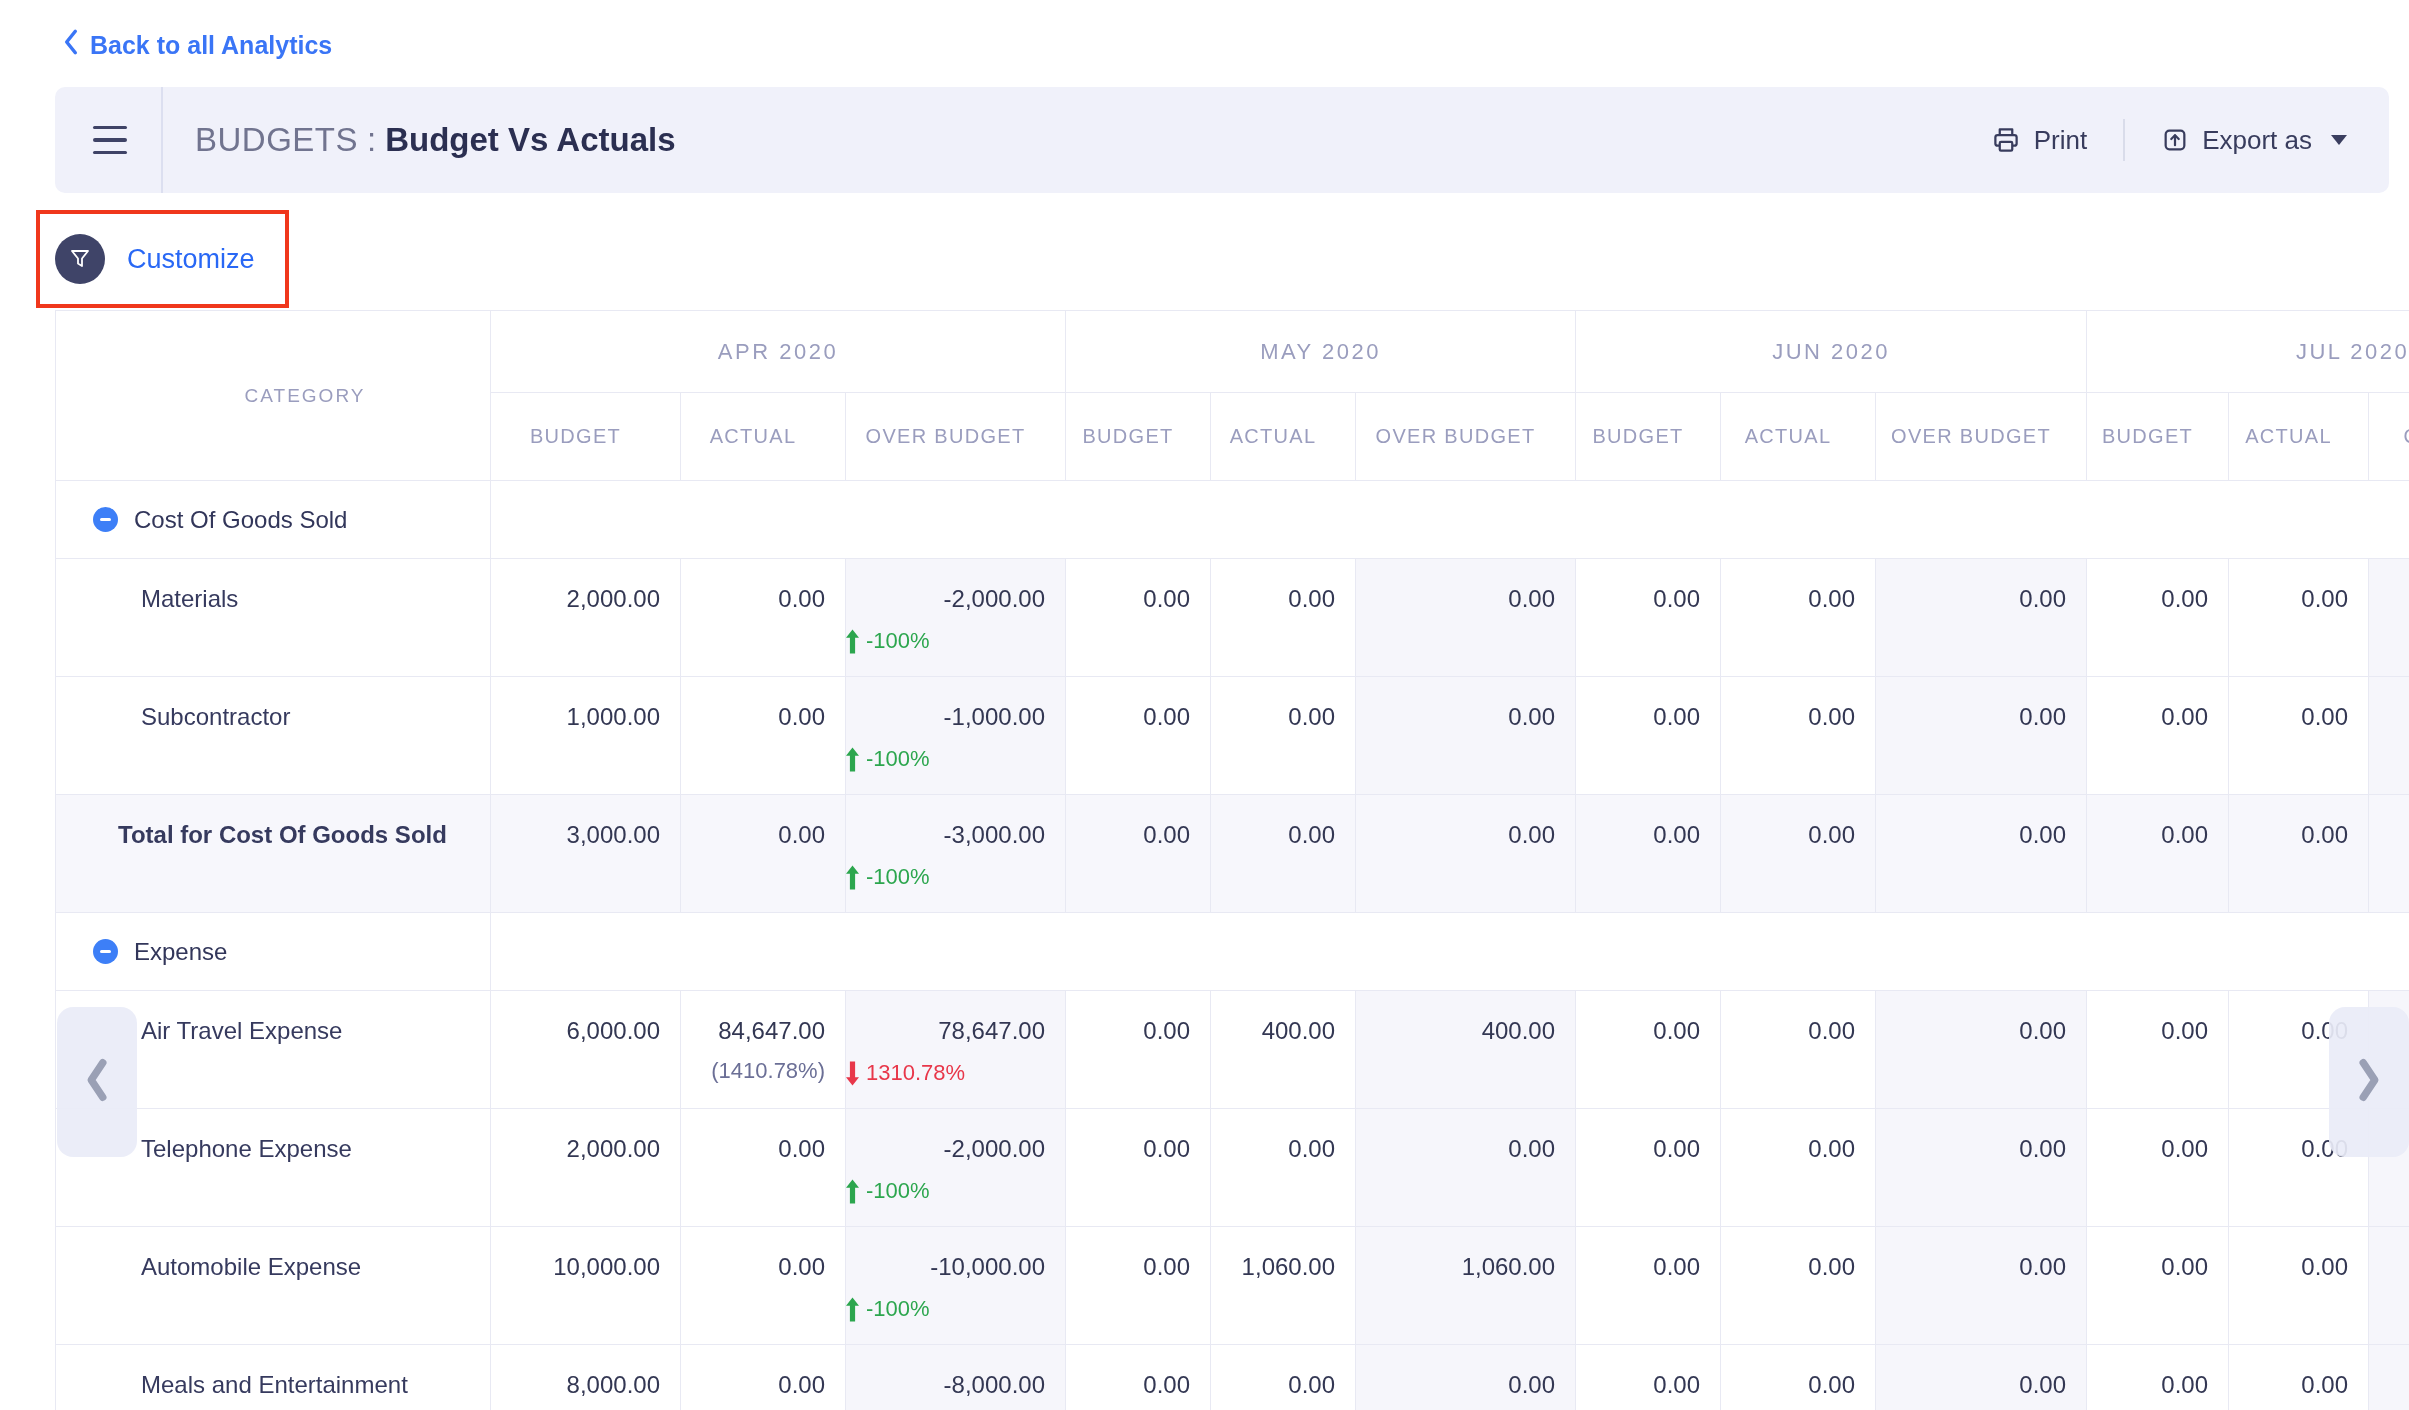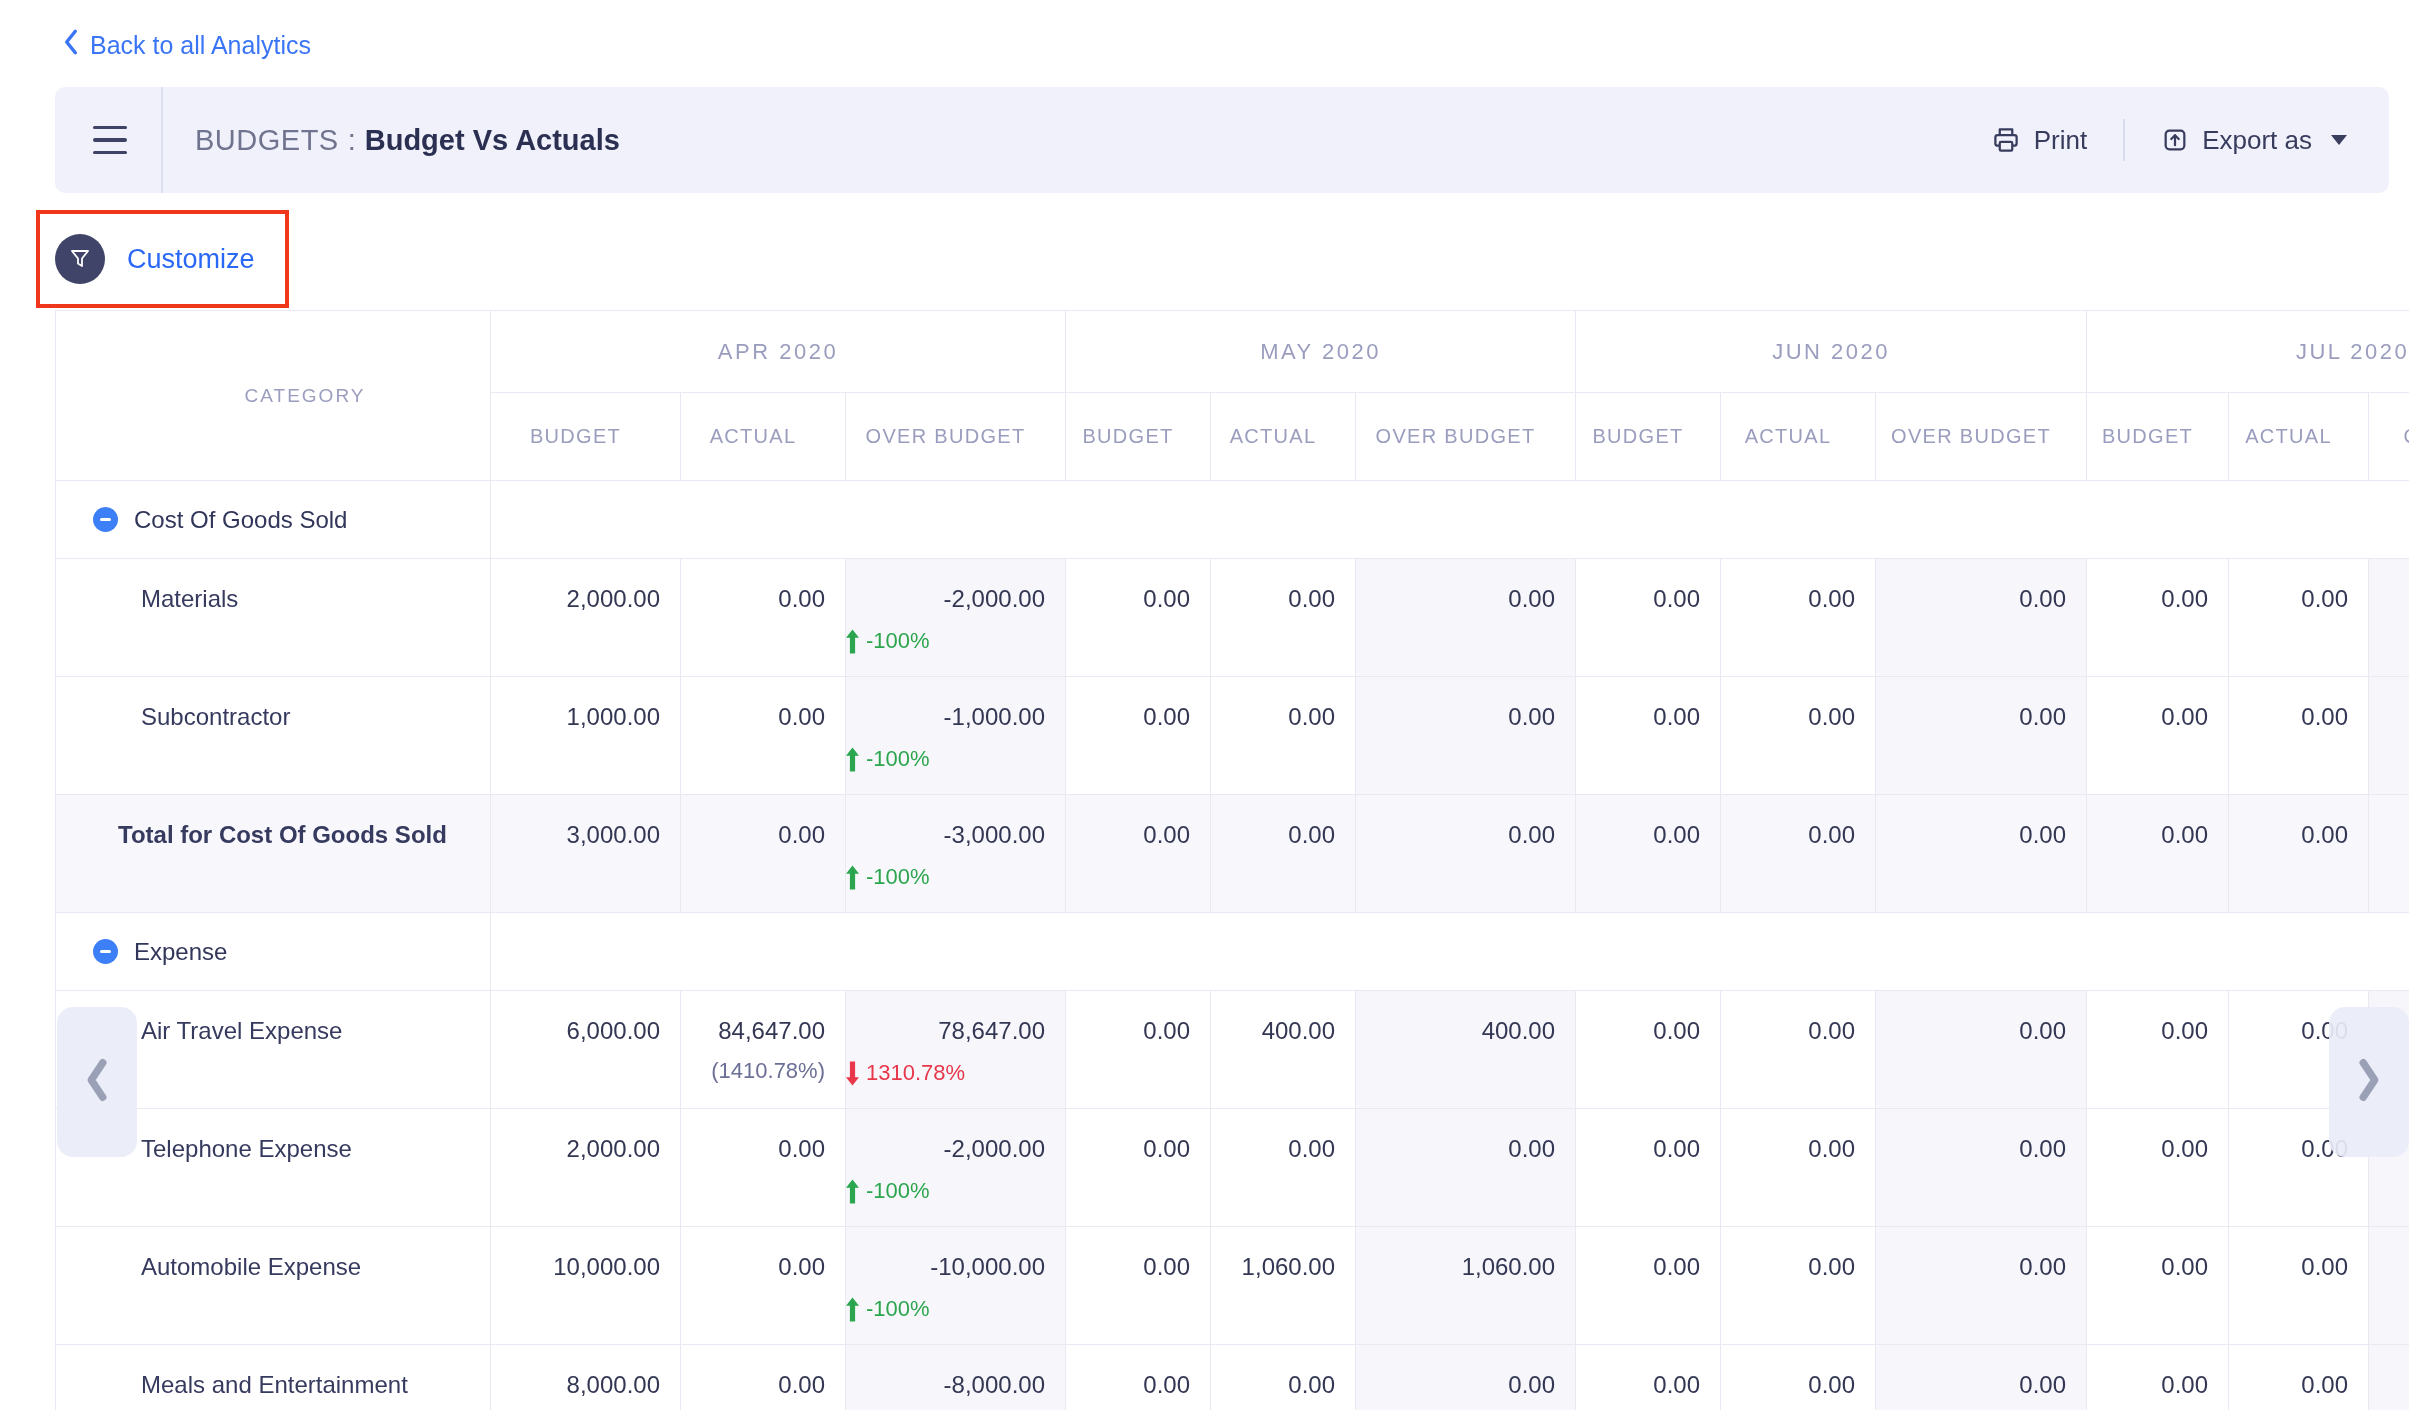--- a/index.html
+++ b/index.html
@@ -1,29 +1,29 @@
 <!DOCTYPE html>
 <html><head>
 <meta charset="utf-8">
 <style>
   * { margin:0; padding:0; box-sizing:border-box; }
   html,body { width:2409px; height:1410px; overflow:hidden; background:#fff;
     font-family:"Liberation Sans","DejaVu Sans",sans-serif; color:#343853; }
 
   
   .back-link { position:absolute; left:62px; top:28px; display:flex; align-items:center;
-    gap:10px; color:#3a75f6; font-size:25px; font-weight:400; cursor:pointer; text-decoration:none; }
+    gap:10px; color:#3a75f6; font-size:25px; font-weight:700; cursor:pointer; text-decoration:none; }
 
   
   .toolbar { position:absolute; left:55px; top:87px; width:2334px; height:106px;
     background:#f0f1fa; border-radius:10px; display:flex; align-items:center; }
   .hamburger { margin-left:38px; width:34px; display:flex; flex-direction:column; gap:9px; cursor:pointer; }
   .hamburger span { height:3.5px; background:#3f4366; border-radius:2px; }
   .tb-divider { width:2px; height:106px; background:#dcdff0; margin-left:34px; }
-  .tb-title { margin-left:32px; font-size:29px; display:flex; gap:9px; align-items:flex-start; }
+  .tb-title { margin-left:32px; font-size:33px; display:flex; gap:9px; align-items:flex-start; }
   .tb-module { color:#71748f; letter-spacing:0.5px; }
   .tb-sep { color:#71748f; }
   .tb-report { color:#2b2f51; font-weight:700; }
   .tb-spacer { flex:1; }
   .tb-btn { display:flex; align-items:center; gap:13px; color:#383c5d; font-size:26px;
     font-weight:500; cursor:pointer; }
   .tb-btn svg { display:block; }
   .tb-divider2 { width:2px; height:42px; background:#d9dcea; margin:0 36px; }
   .export-group { margin-right:42px;text-align:right; }
   .caret-down { width:0; height:0; border-left:8px solid transparent; border-right:8px solid transparent;

